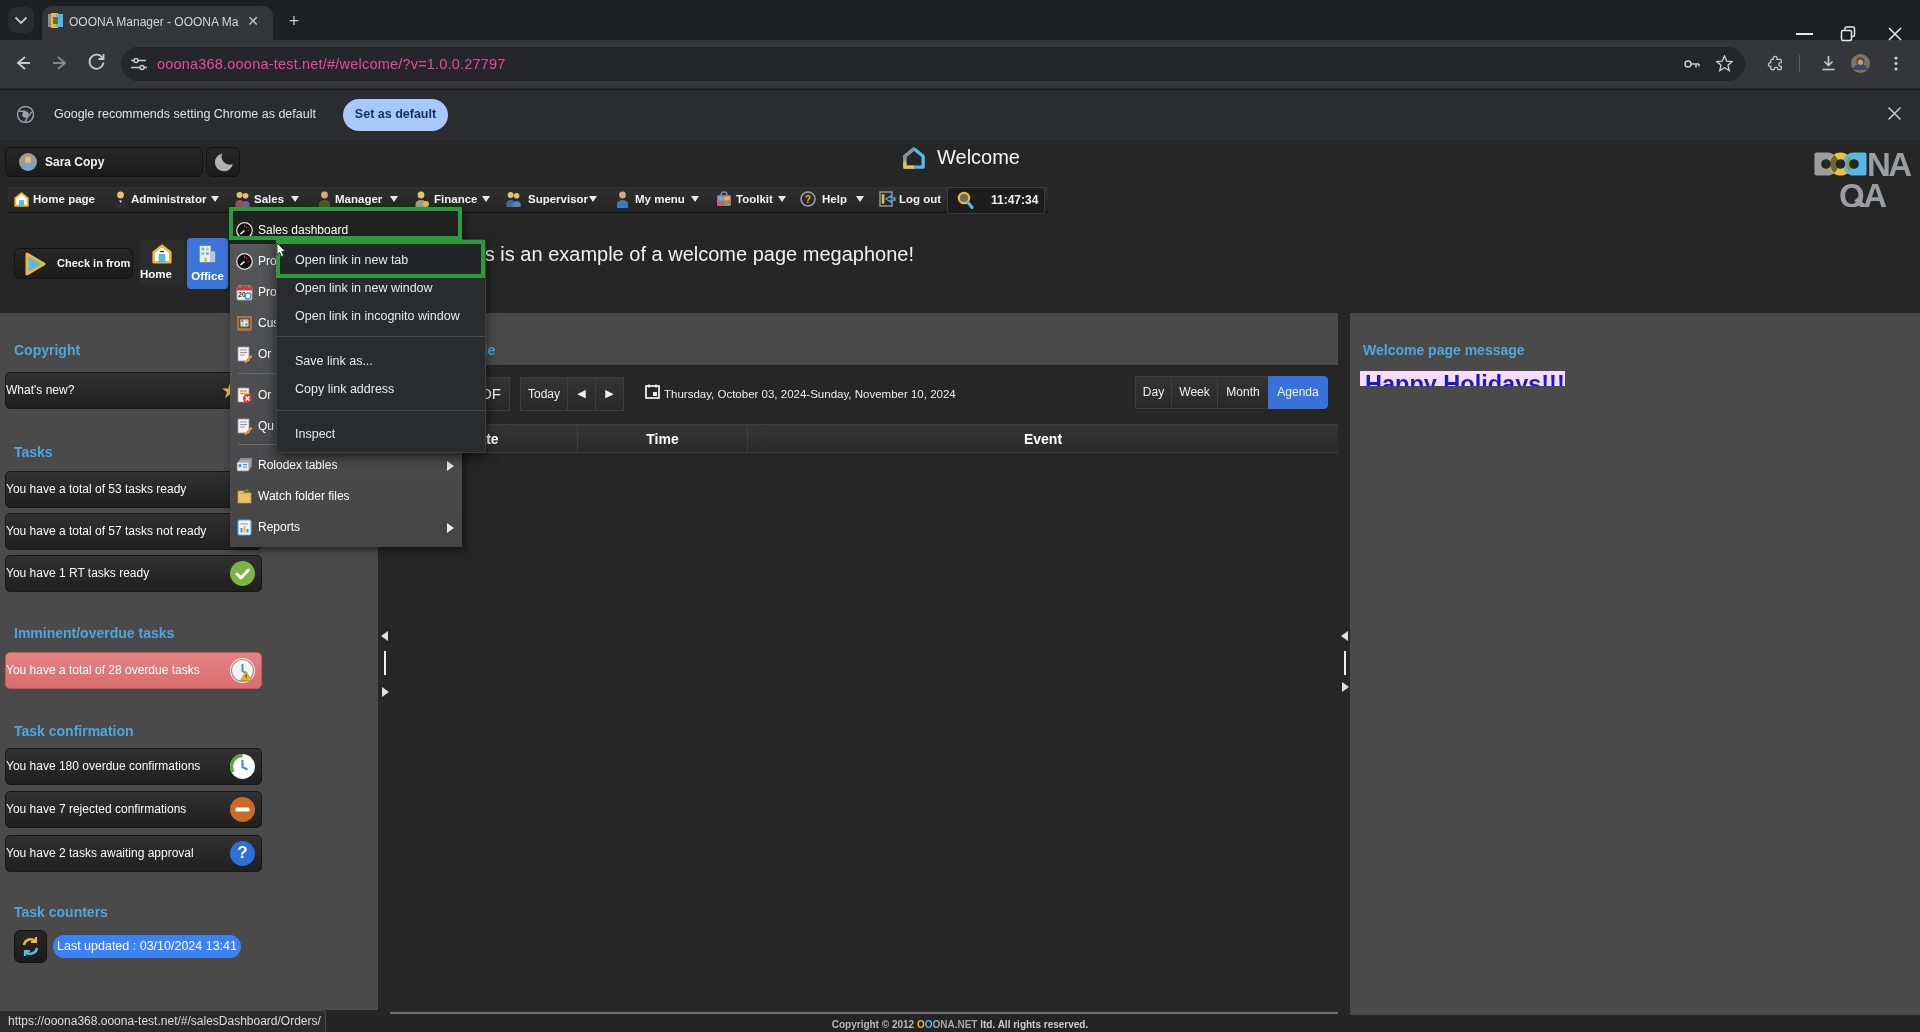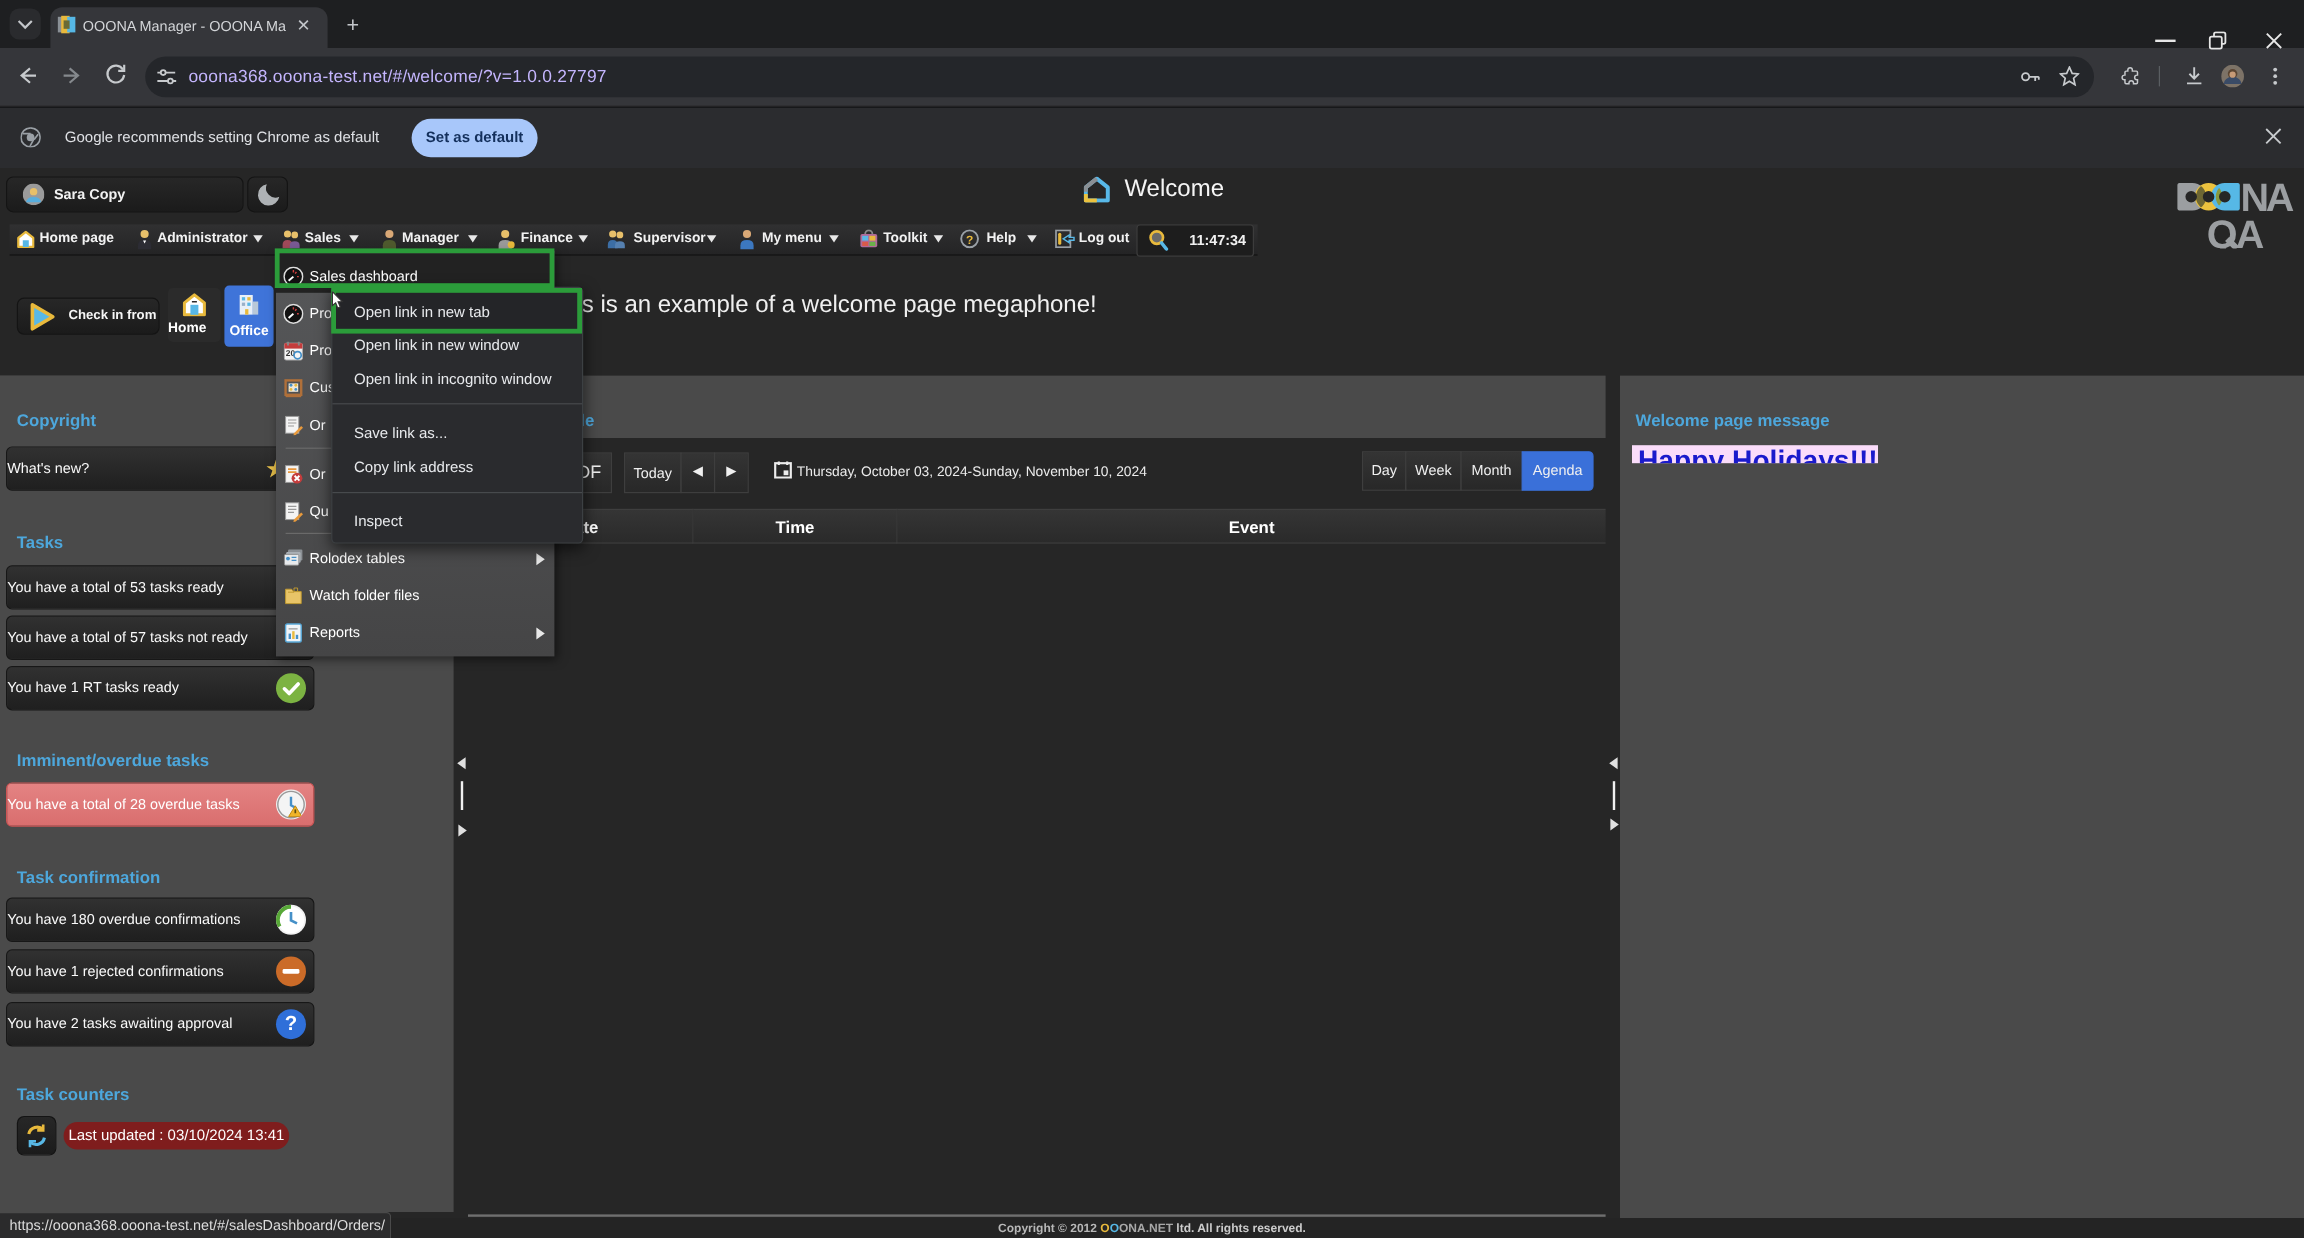--- a/index.html
+++ b/index.html
@@ -93,21 +93,21 @@
       <path d="M16.5 6 A7 7 0 1 0 17.5 10.5" stroke="#c7cacd" stroke-width="1.8" fill="none"></path>
       <path d="M17.5 2 L17.5 7 L12.5 7" stroke="#c7cacd" stroke-width="1.8" fill="none"></path>
     </svg>
 
   <svg class="abs" style="left:131px;top:56px" width="16" height="16" viewBox="0 0 16 16">
     <circle cx="5" cy="4.5" r="2" fill="none" stroke="#c7cacd" stroke-width="1.5"></circle>
     <path d="M7 4.5 L15 4.5 M0 4.5 L3 4.5" stroke="#c7cacd" stroke-width="1.5"></path>
     <circle cx="11" cy="11.5" r="2" fill="none" stroke="#c7cacd" stroke-width="1.5"></circle>
     <path d="M0 11.5 L9 11.5 M13 11.5 L16 11.5" stroke="#c7cacd" stroke-width="1.5"></path>
   </svg>
-  <div class="abs" style="left:157px;top:54px;color:#c4b5fd;font-size:14.5px;letter-spacing:0.2px;line-height:20px">ooona368.ooona-test.net/#/welcome/?v=1.0.0.27797</div>
+  <div class="abs" style="left:157px;top:54px;color:#ec4899;font-size:14.5px;letter-spacing:0.2px;line-height:20px">ooona368.ooona-test.net/#/welcome/?v=1.0.0.27797</div>
 
   <svg class="abs" style="left:1683px;top:56px" width="18" height="16" viewBox="0 0 18 16">
       <circle cx="5" cy="8" r="3" fill="none" stroke="#c7cacd" stroke-width="1.5"></circle>
       <path d="M8 8 L16 8 M13 8 L13 11.5 M16 8 L16 10.5" stroke="#c7cacd" stroke-width="1.5"></path>
     </svg>
   <svg class="abs" style="left:1716px;top:55px" width="17" height="17" viewBox="0 0 17 17">
       <path d="M8.5 1 L10.8 6.2 16 6.6 12 10.2 13.2 15.6 8.5 12.7 3.8 15.6 5 10.2 1 6.6 6.2 6.2 Z" fill="none" stroke="#c7cacd" stroke-width="1.4"></path>
     </svg>
 
   <svg class="abs" style="left:1767px;top:55px" width="17" height="17" viewBox="0 0 17 17">
@@ -327,37 +327,37 @@
   </div>
   <div class="bluehdr" style="left:14px;top:723px">Task confirmation</div>
   <div class="sbox" style="top:748px">You have 180 overdue confirmations</div>
   <div class="cicon" style="left:230px;top:754px;background:#f2f2f2">
     <svg width="25" height="25" viewBox="0 0 25 25">
       <circle cx="12.5" cy="12.5" r="11" fill="#fff"></circle>
       <path d="M12.5 1.5 A11 11 0 0 0 3 18" fill="none" stroke="#58a838" stroke-width="3.4"></path>
       <path d="M12.5 6 L12.5 13 L17.5 15.5" stroke="#4590c8" stroke-width="2.2" fill="none"></path>
     </svg>
   </div>
-  <div class="sbox" style="top:791px">You have 1 rejected confirmations</div>
+  <div class="sbox" style="top:791px">You have 7 rejected confirmations</div>
   <div class="cicon" style="left:230px;top:797px;background:#cb6b28">
     <svg width="25" height="25" viewBox="0 0 25 25">
         <rect x="5.5" y="10.5" width="14" height="4" rx="1.2" fill="#fff"></rect>
       </svg>
   </div>
   <div class="sbox" style="top:835px">You have 2 tasks awaiting approval</div>
   <div class="cicon" style="left:230px;top:841px;background:#2f6fd9;color:#fff;font-weight:bold;font-size:17px;text-align:center;line-height:24px">?</div>
   <div class="bluehdr" style="left:14px;top:904px">Task counters</div>
   <div class="abs hdrbox" style="left:14px;top:930px;width:33px;height:33px"></div>
   <svg class="abs" style="left:20px;top:936px" width="21" height="21" viewBox="0 0 21 21">
     <path d="M4 9 A7 7 0 0 1 16 5.5" fill="none" stroke="#e8b93c" stroke-width="2.6"></path>
     <path d="M16 1 L16 6 L11 6" fill="none" stroke="#e8b93c" stroke-width="2.2"></path>
     <path d="M17 12 A7 7 0 0 1 5 15.5" fill="none" stroke="#58b8e6" stroke-width="2.6"></path>
     <path d="M5 20 L5 15 L10 15" fill="none" stroke="#58b8e6" stroke-width="2.2"></path>
   </svg>
-  <div class="abs" style="left:53px;top:935px;width:188px;height:23px;background:#7f1d1d;border-radius:11.5px;color:#fff;font-size:12.5px;text-align:center;line-height:22px">Last updated : 03/10/2024 13:41</div>
+  <div class="abs" style="left:53px;top:935px;width:188px;height:23px;background:#3b82f6;border-radius:11.5px;color:#fff;font-size:12.5px;text-align:center;line-height:22px">Last updated : 03/10/2024 13:41</div>
 
   <div class="bluehdr" style="left:433px;top:342px">Schedule</div>
   <div class="cbtn" style="left:436px;top:377px;width:74px;text-align:right;padding-right:8px;line-height:32px;font-size:15px">PDF</div>
   <div class="cbtn" style="left:520px;width:48px;line-height:32px">Today</div>
   <div class="cbtn" style="left:567px;width:29px;line-height:30px;font-size:11px">◀</div>
   <div class="cbtn" style="left:595px;width:29px;line-height:30px;font-size:11px">▶</div>
   <svg class="abs" style="left:645px;top:384px" width="15" height="15" viewBox="0 0 15 15">
     <rect x="1" y="2" width="13" height="12" fill="none" stroke="#ececec" stroke-width="1.8"></rect>
     <path d="M4 0.5 L4 3.5 M11 0.5 L11 3.5" stroke="#ececec" stroke-width="1.8"></path>
     <rect x="8" y="8" width="4" height="4" fill="#ececec"></rect>

